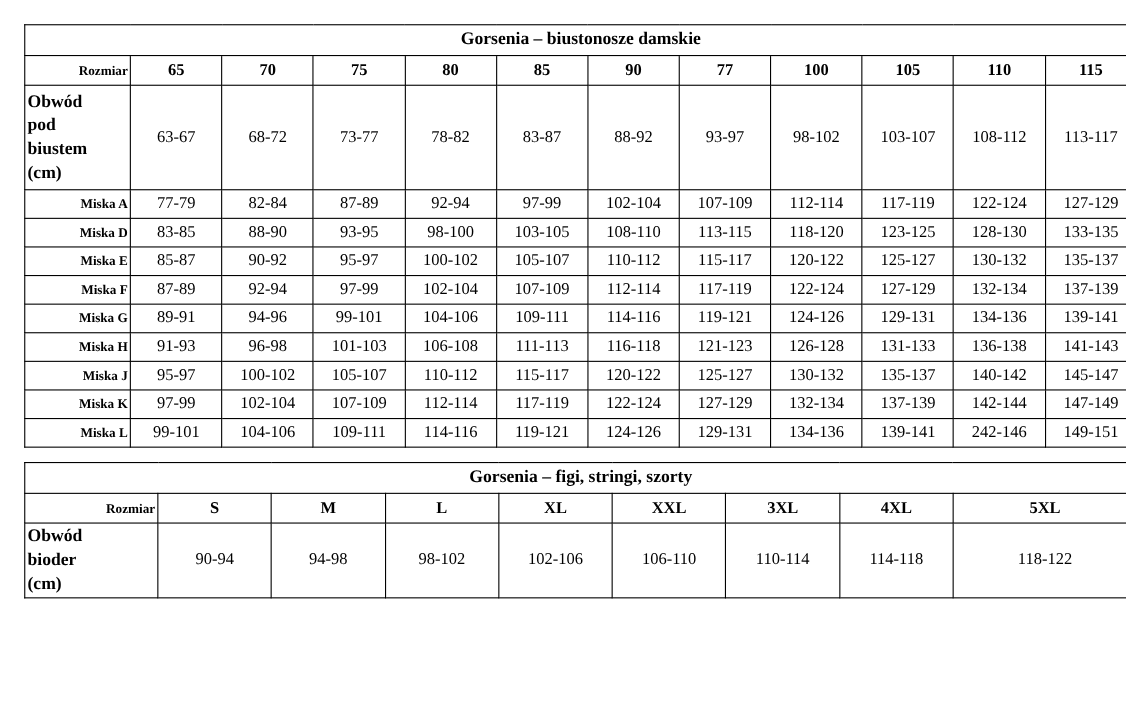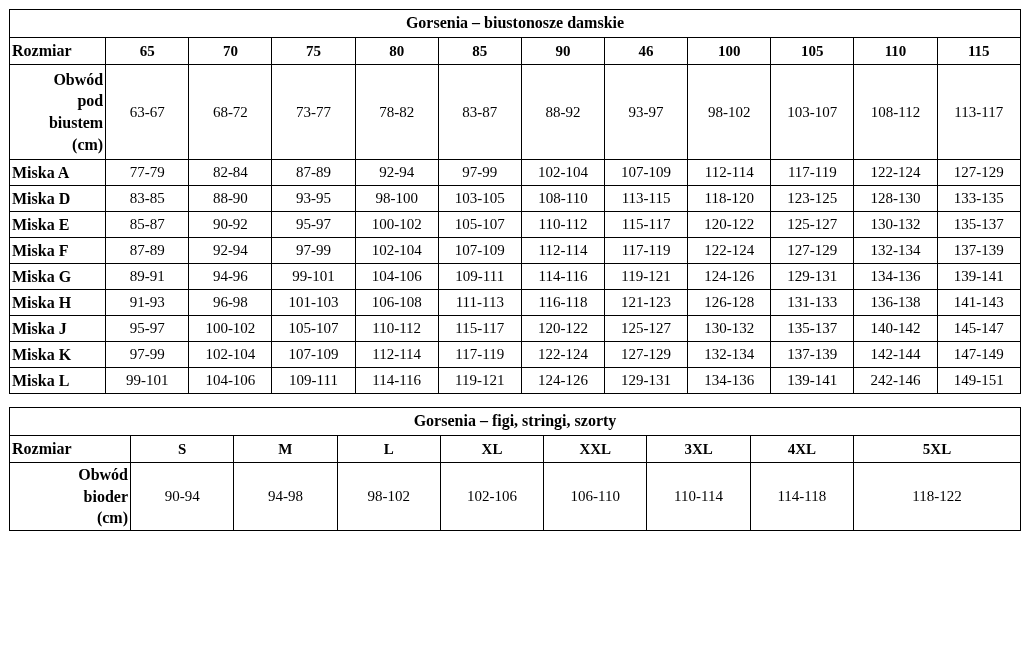--- a/index.html
+++ b/index.html
@@ -10,21 +10,21 @@
   body {
     width: 1024px;
     height: 645px;
     font-family: "Liberation Serif", serif;
     color: #000000;
     overflow: hidden;
   }
   .page {
     width: 1024px;
     box-sizing: border-box;
-    padding: 3px;
+    padding: 16px;
   }
   table {
     border-collapse: collapse;
     width: 1012px;
     margin: 0 6px;
     table-layout: fixed;
   }
   table.bras {
     margin-top: 6px;
   }
@@ -42,28 +42,28 @@
     border: 1px solid #000000;
     padding: 4px 2px 5px 2px;
   }
   .hdr {
     font-weight: bold;
     font-size: 16px;
     height: 27px;
   }
   .rowlabel {
     font-weight: bold;
-    font-size: 16px;
-    text-align: left;
+    font-size: 12px;
+    text-align: right;
   }
   .rowlabel-multi {
     font-weight: bold;
     font-size: 16px;
     line-height: 1.35;
-    text-align: right;
+    text-align: left;
   }
   .data-row td {
     height: 23px;
   }
   .under-bust-row td {
     height: 92px;
   }
   .hips-row td {
     height: 62px;
   }
@@ -101,21 +101,21 @@
         <td class="title-cell" colspan="12">Gorsenia – biustonosze damskie</td>
       </tr>
       <tr class="hdr">
         <td class="rowlabel">Rozmiar</td>
         <td>65</td>
         <td>70</td>
         <td>75</td>
         <td>80</td>
         <td>85</td>
         <td>90</td>
-        <td>46</td>
+        <td>77</td>
         <td>100</td>
         <td>105</td>
         <td>110</td>
         <td>115</td>
       </tr>
       <tr class="under-bust-row">
         <td class="rowlabel-multi">
           <span>Obwód</span><br>
           <span>pod</span><br>
           <span>biustem</span><br>

